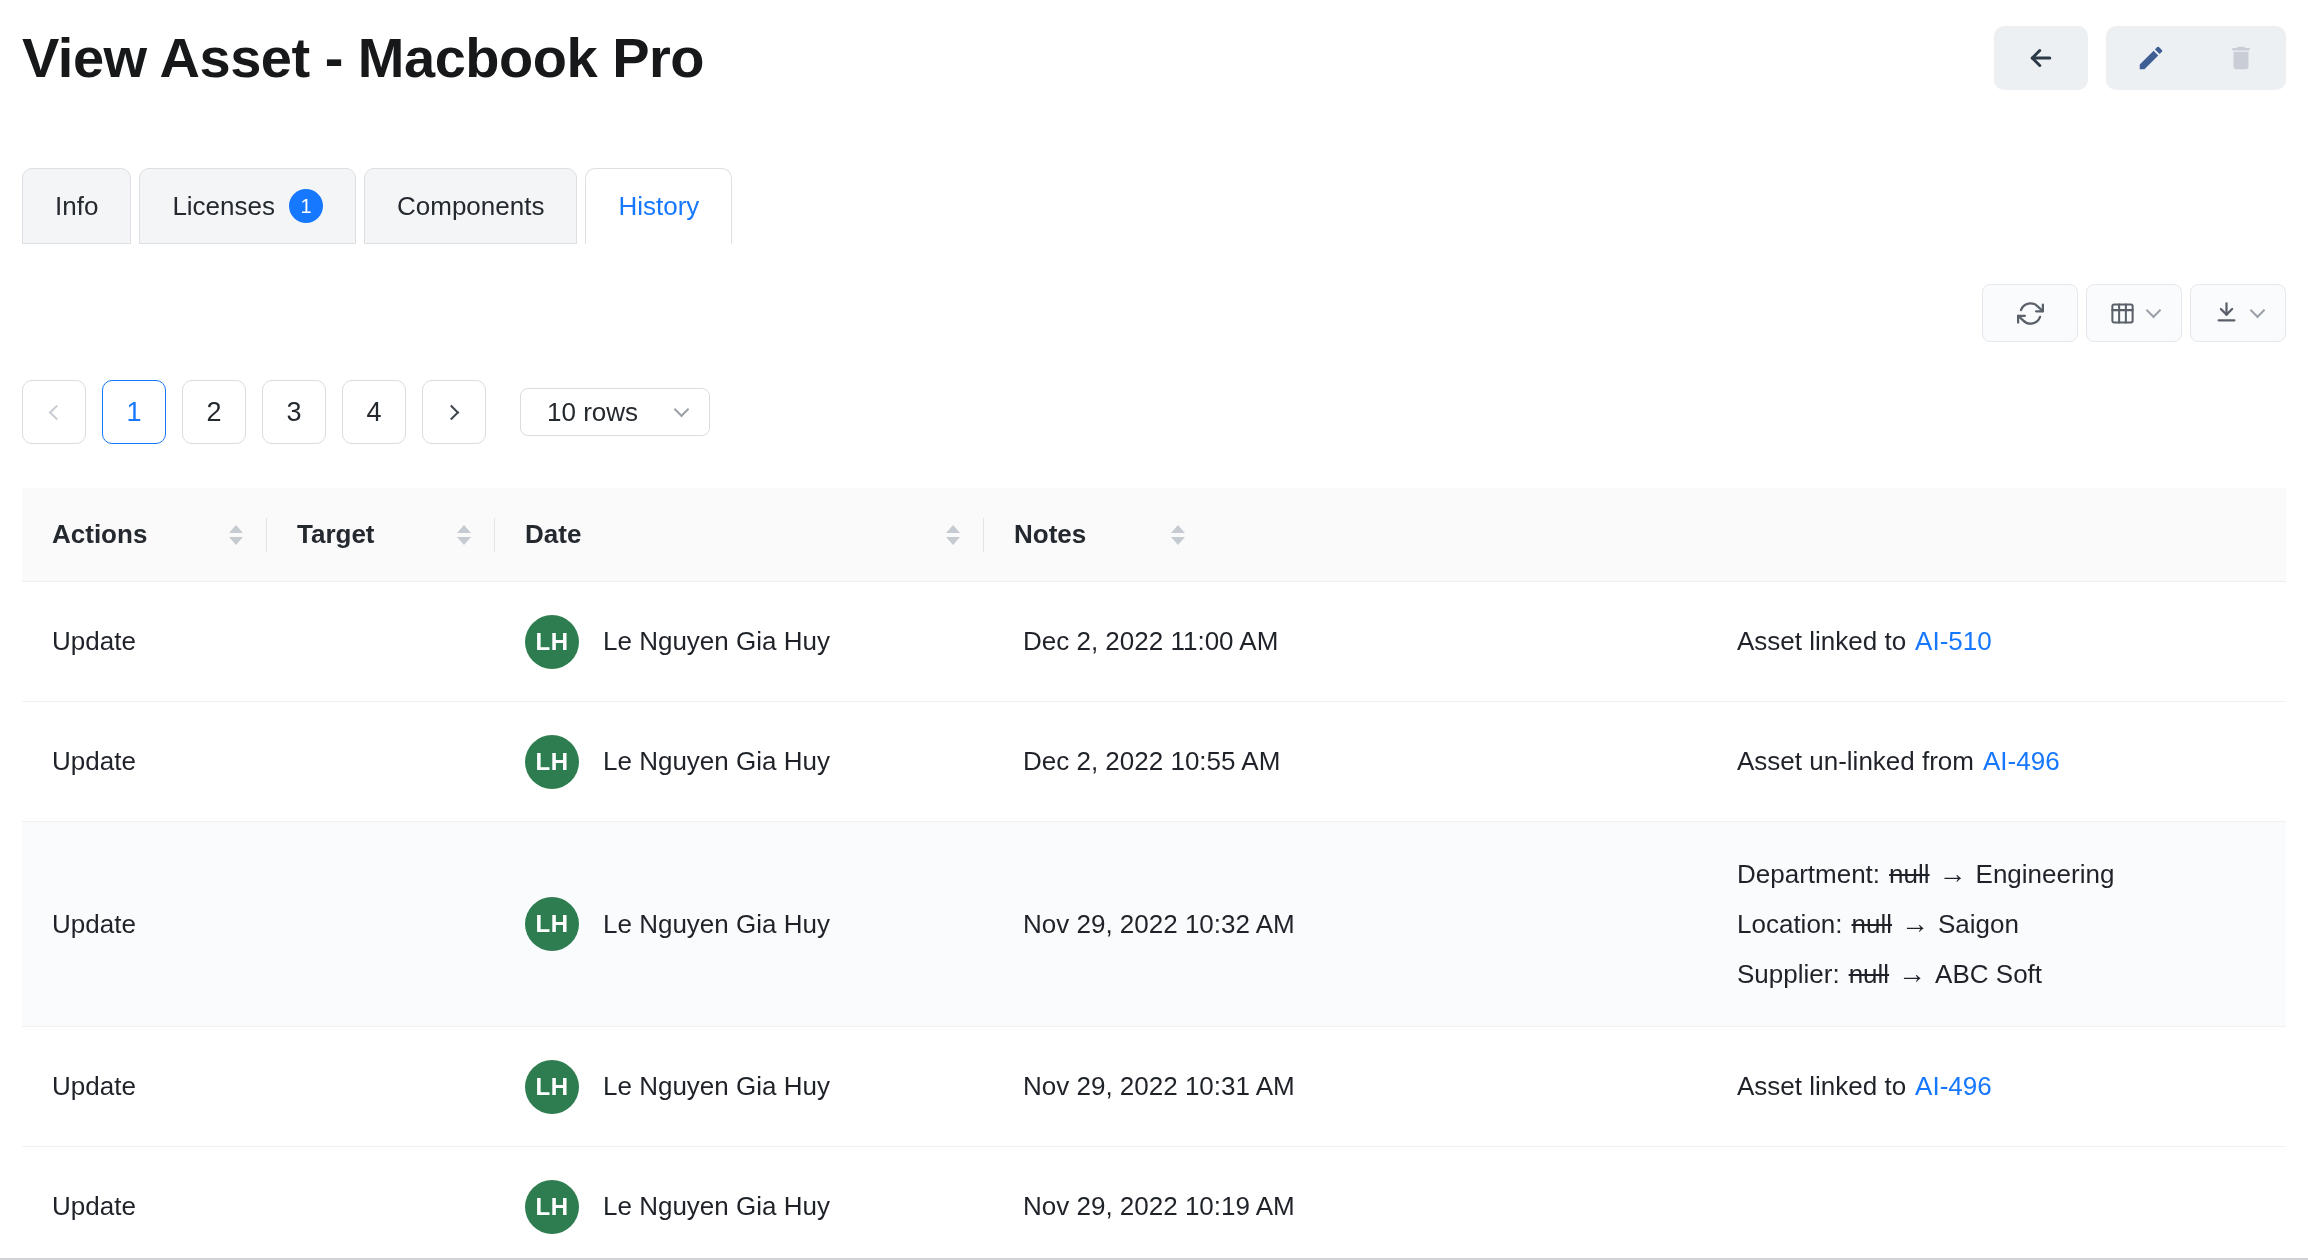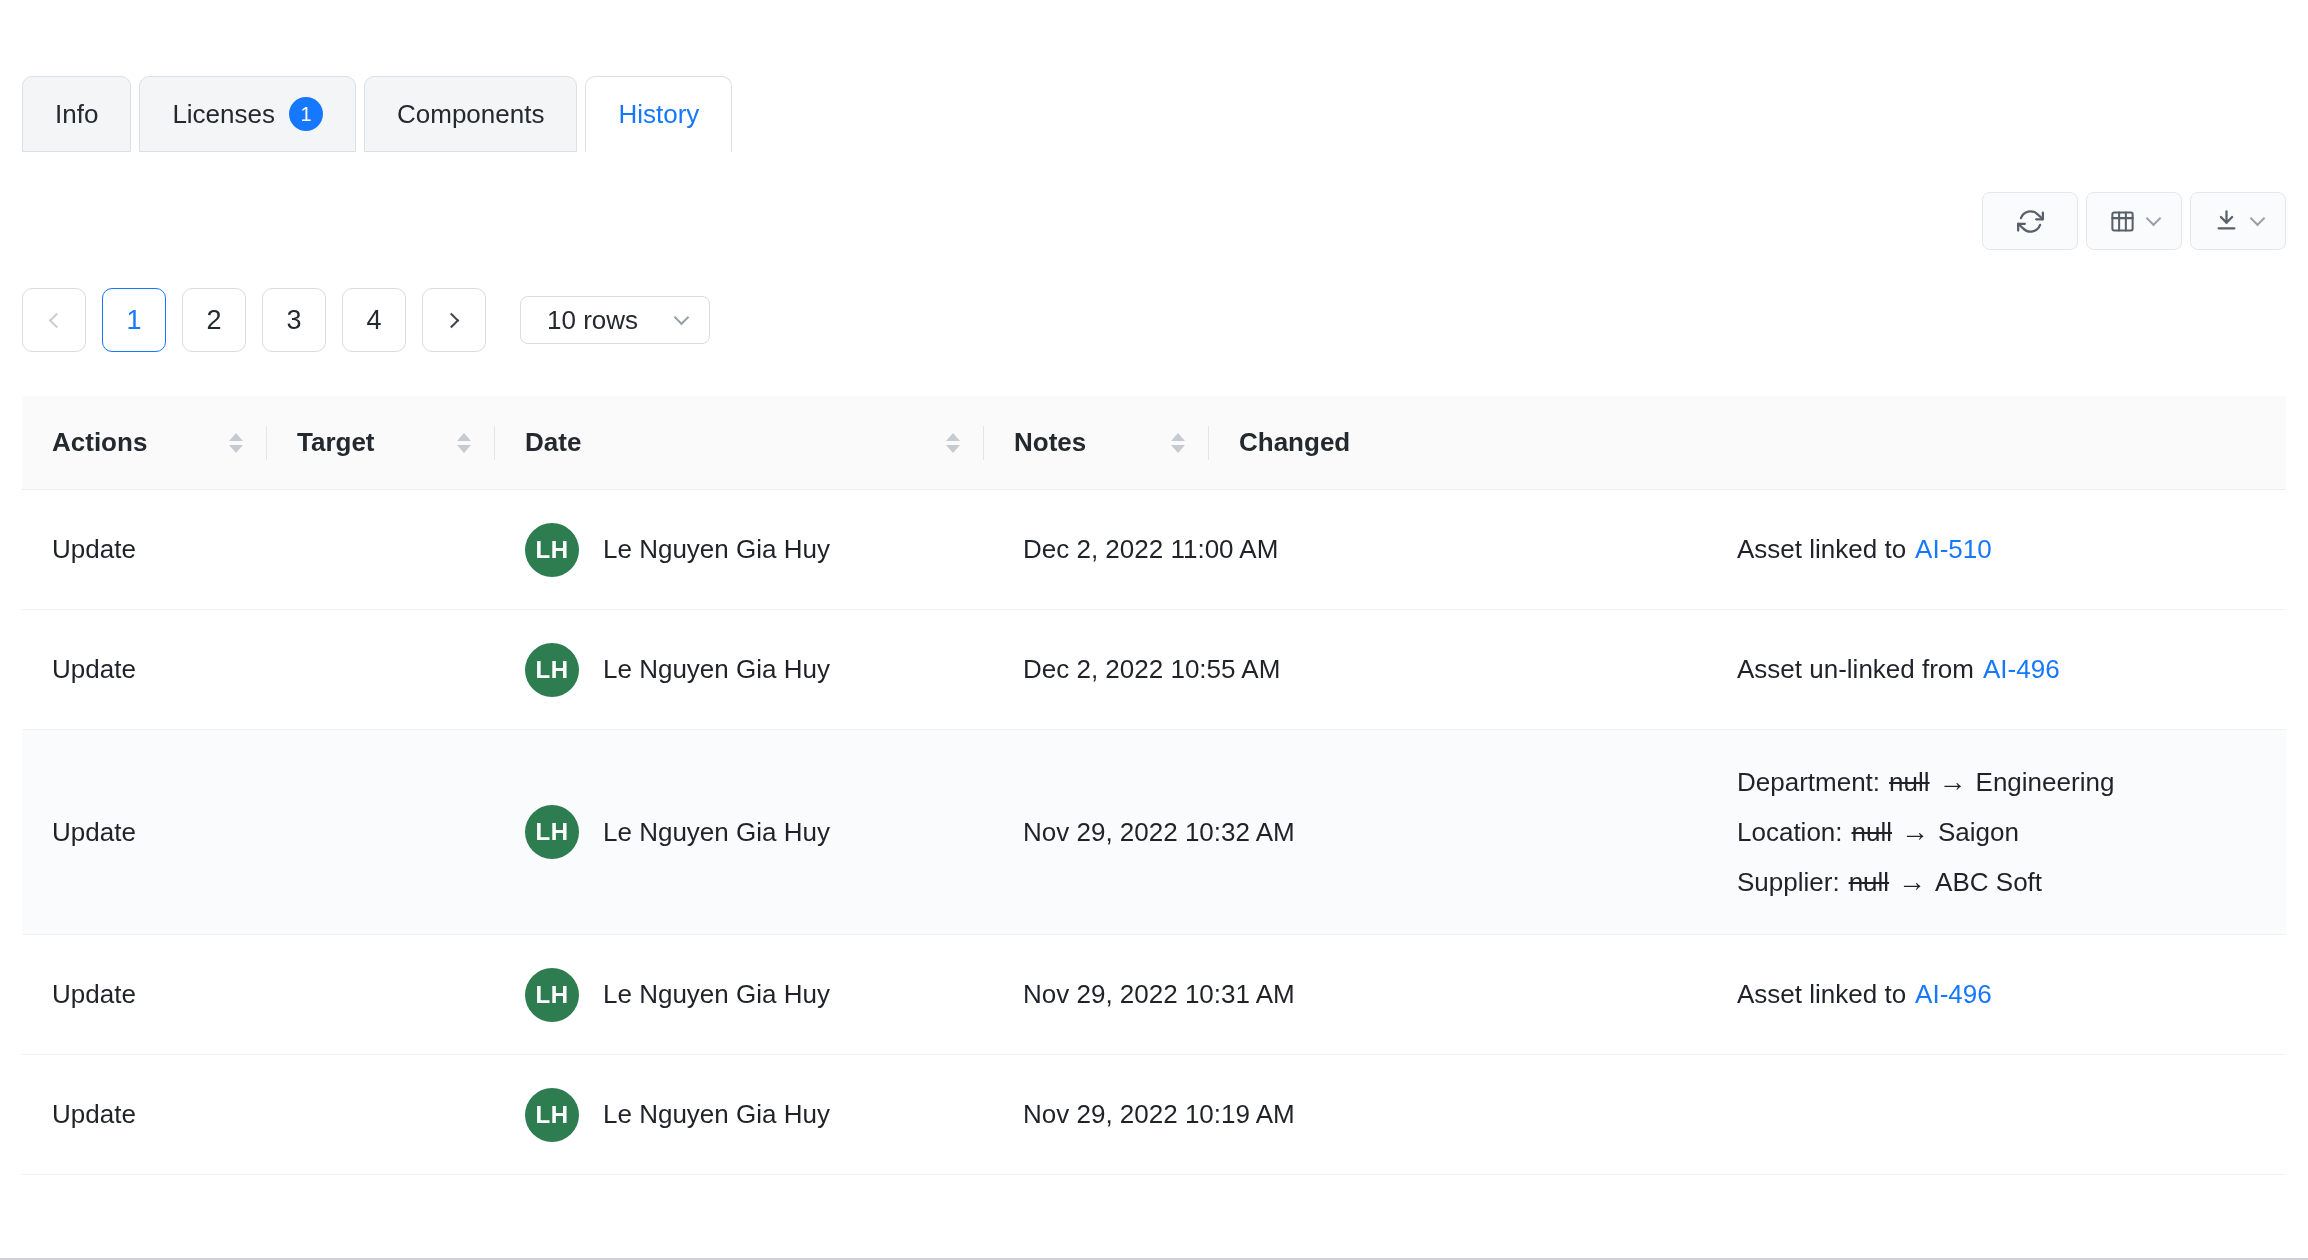--- a/index.html
+++ b/index.html
@@ -85,20 +85,43 @@
   .changed-multi { flex-direction:column; align-items:flex-start; justify-content:center; gap:0; padding:27px 30px; }
   .changed-line { display:flex; align-items:center; gap:9px; line-height:50px; }
   .changed-line del { text-decoration:line-through; }
   .arrow { font-weight:600; font-size:28px; }
 </style>
 </head>
 <body>
 
 <div class="page">
 
+  <div class="page-header">
+    <h1 class="page-title">View Asset - Macbook Pro</h1>
+    <div class="header-actions">
+      <button class="hbtn">
+        <svg viewBox="0 0 24 24" fill="none" stroke="#2c3a47" stroke-width="2.4" stroke-linecap="round" stroke-linejoin="round">
+            <path d="M19 12H5"></path>
+            <path d="M11 18l-6-6 6-6"></path>
+          </svg>
+      </button>
+      <div class="hgroup">
+        <button class="hbtn">
+          <svg viewBox="0 0 24 24" fill="#3f5e96">
+              <path d="M3 17.25V21h3.75L17.81 9.94l-3.75-3.75L3 17.25zM20.71 7.04c.39-.39.39-1.02 0-1.41l-2.34-2.34a.996.996 0 0 0-1.41 0l-1.83 1.83 3.75 3.75 1.83-1.83z"></path>
+            </svg>
+        </button>
+        <button class="hbtn">
+          <svg viewBox="0 0 24 24" fill="#c9ced6">
+              <path d="M6 19c0 1.1.9 2 2 2h8c1.1 0 2-.9 2-2V7H6v12zM19 4h-3.5l-1-1h-5l-1 1H5v2h14V4z"></path>
+            </svg>
+        </button>
+      </div>
+    </div>
+  </div>
 
   <div class="tabs">
     <div class="tab">
       <span>Info</span>
     </div>
     <div class="tab">
       <span>Licenses</span>
       <span class="badge">1</span>
     </div>
     <div class="tab">
@@ -175,23 +198,20 @@
             <i class="car up"></i>
             <i class="car dn"></i>
           </span>
       </div>
       <div class="hcell col-notes">
         <span>Notes</span>
         <span class="sorter">
             <i class="car up"></i>
             <i class="car dn"></i>
           </span>
-      </div>
-      <div class="hcell col-changed no-sort">
-        <span>Changed</span>
       </div>
     </div>
 
     <div class="trow">
       <div class="cell col-actions">Update</div>
       <div class="cell col-target"></div>
       <div class="cell col-updated">
         <span class="avatar">LH</span>
         <span>Le Nguyen Gia Huy</span>
       </div>

